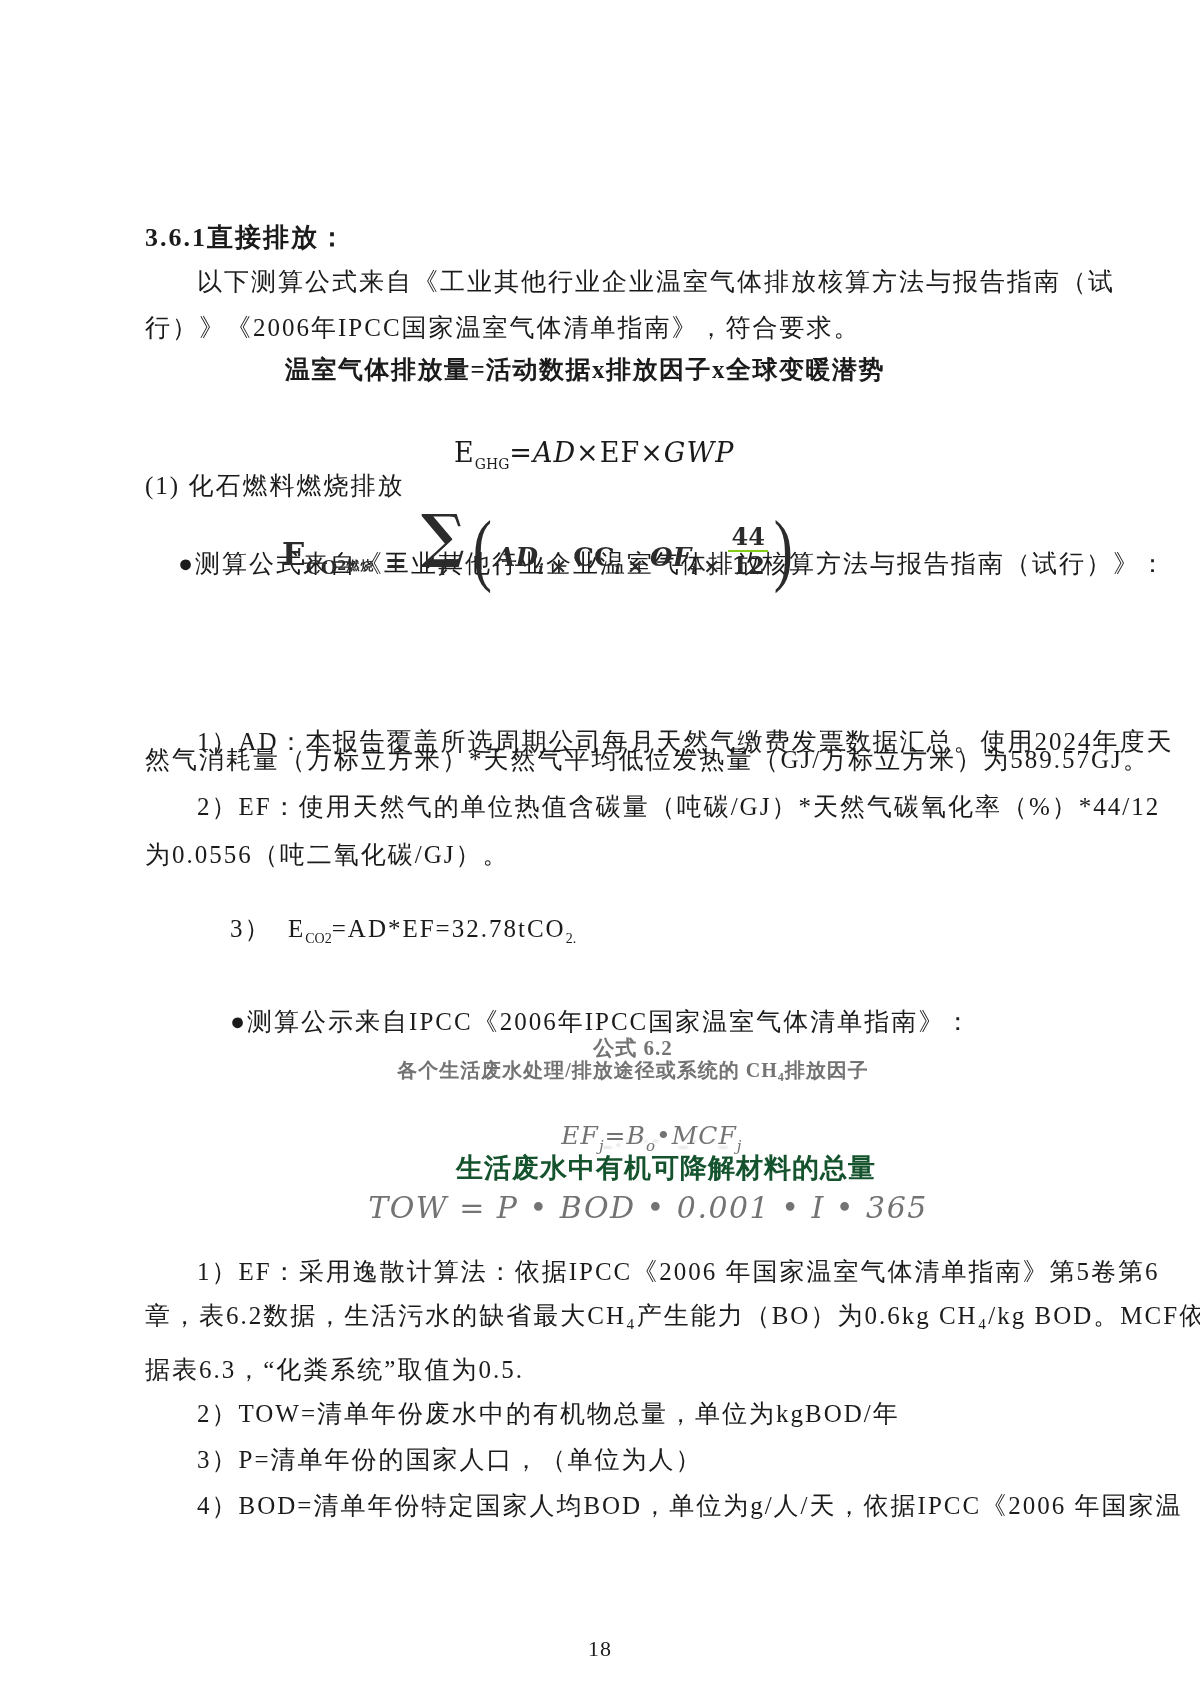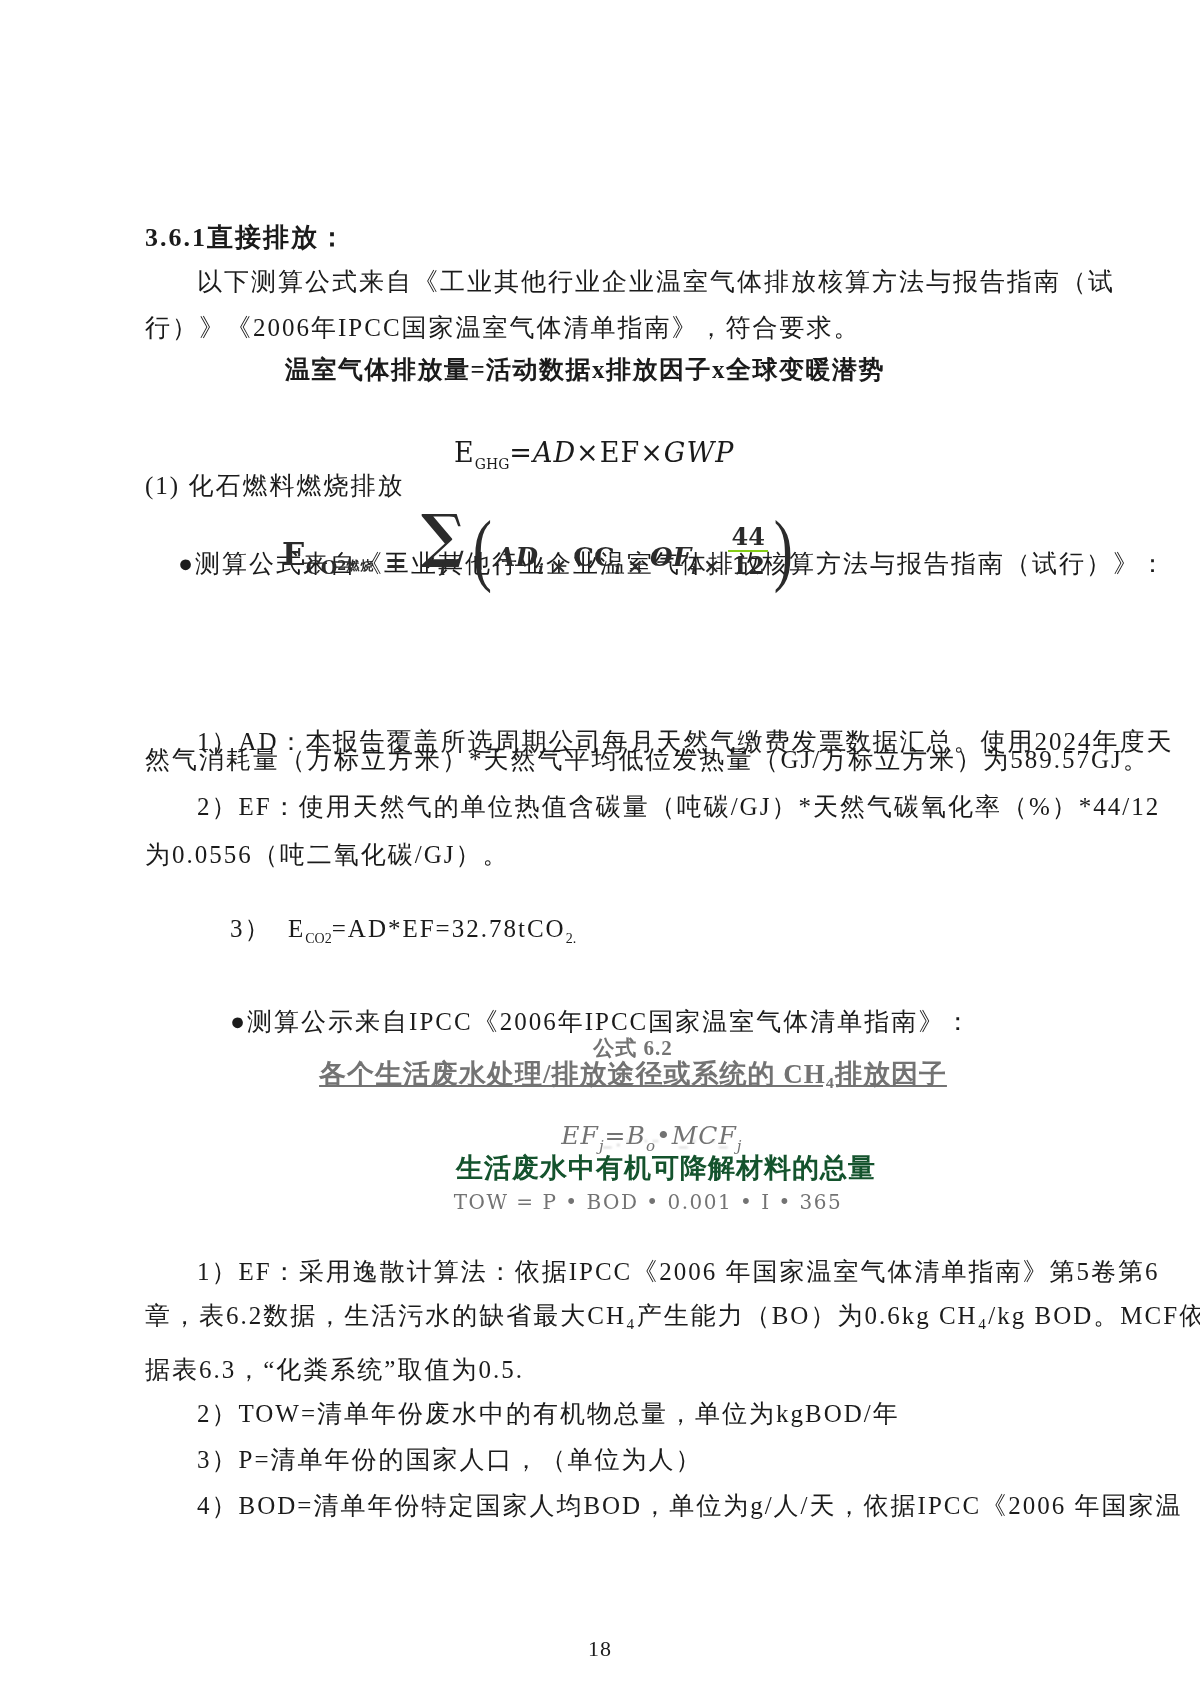--- a/index.html
+++ b/index.html
@@ -38,26 +38,26 @@
   .term{font-size:26px;}
   .it{font-style:italic;}
   .tsub{font-size:15px;vertical-align:-8px;font-style:italic;}
   .times{font-size:21px;margin:0 6px;}
   .frac{display:inline-flex;flex-direction:column;align-items:center;font-size:24px;margin:0 2px;line-height:1.05;}
   .frac .num{border-bottom:2px solid #84cc16;padding:0 3px 1px;}
   .frac .den{padding-top:1px;}
 
   
   .f62-label{font-size:21px;font-weight:bold;letter-spacing:1px;}
-  .f62-title{font-size:27px;font-weight:bold;letter-spacing:1px;text-decoration:underline;}
+  .f62-title{font-size:20px;font-weight:bold;letter-spacing:1px;}
   .fef{font-family:"DejaVu Serif","Liberation Serif",serif;font-style:italic;font-size:25px;letter-spacing:1px;}
   .fef .fsub{font-size:15px;vertical-align:-7px;}
   .fragment{font-size:17px;color:#b0b0b0;letter-spacing:4px;filter:blur(0.8px);}
   .tow-title{font-size:27px;font-weight:bold;letter-spacing:1px;color:#14532d;}
-  .ftow{font-family:"DejaVu Serif","Liberation Serif",serif;font-size:20px;letter-spacing:1.5px;}
+  .ftow{font-family:"DejaVu Serif","Liberation Serif",serif;font-style:italic;font-size:30px;letter-spacing:1.5px;}
 
   
   .isub{font-size:14px;vertical-align:-6px;letter-spacing:0;}
   .pagenum{font-size:22px;letter-spacing:1px;}
 </style>
 </head>
 <body>
 
 <div class="page">
 

